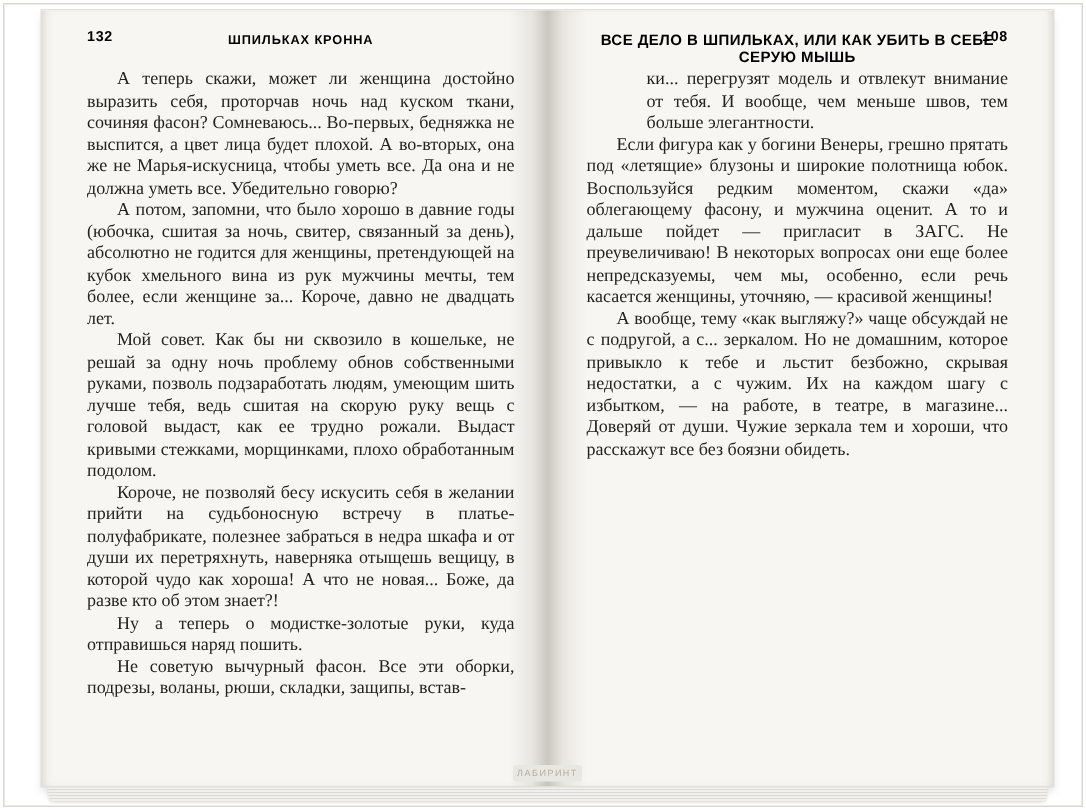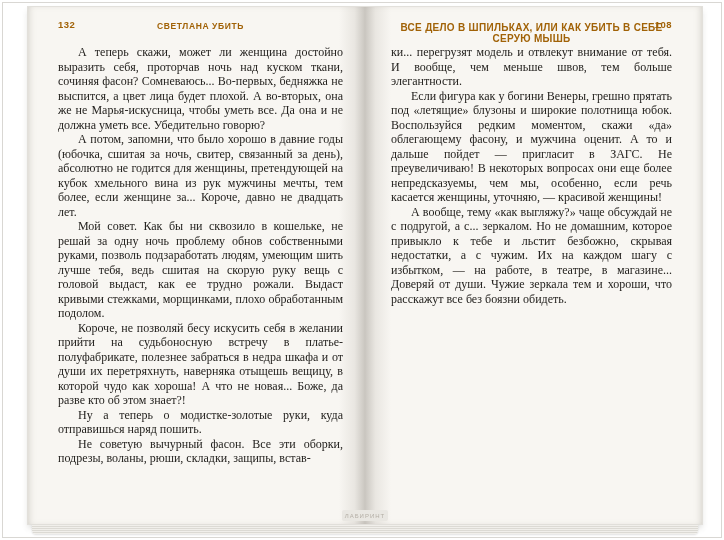--- a/index.html
+++ b/index.html
@@ -68,21 +68,21 @@
       rgba(70,62,50,0.26) 50%,
       rgba(100,90,75,0.10) 70%,
       rgba(100,90,75,0) 100%);
   }
   .page-header {
     position: relative;
     height: 18px;
     margin-bottom: 10px;
     font-family: "Liberation Sans", sans-serif;
     font-weight: bold;
-    color: #a16207;
+    color: #000000;
   }
   .running-title {
     display: block;
     text-align: center;
     letter-spacing: 0.6px;
   }
   .page.left .running-title  { font-size: 8.5px; padding-top: 4px; }
   .page.right .running-title { font-size: 10px; padding-top: 5px; letter-spacing: 0.3px; }
   .pagenum {
     position: absolute;
@@ -92,21 +92,21 @@
   }
   .pagenum.pn-left  { left: 0; }
   .pagenum.pn-right { right: 0; }
   .body-text p {
     margin: 0;
     font-size: 12px;
     line-height: 14.5px;
     text-align: justify;
     text-indent: 20px;
   }
-  .body-text p.no-indent { text-indent: 0; }
+  .body-text p.no-indent { text-indent: 0; margin-left: 40px; }
   .watermark-pill {
     position: absolute;
     left: 50%;
     transform: translateX(-50%);
     bottom: 3px;
     width: 46px;
     height: 11px;
     background: #e9e7e2;
     border-radius: 2px;
     display: flex;
@@ -123,21 +123,21 @@
 <body>
 
 <div class="scan">
   <div class="frame"></div>
 
   <div class="book">
 
     <div class="page left">
       <div class="page-header">
         <span class="pagenum pn-left">132</span>
-        <span class="running-title">СВЕТЛАНА УБИТЬ</span>
+        <span class="running-title">ШПИЛЬКАХ КРОННА</span>
       </div>
       <div class="body-text">
         <p>А теперь скажи, может ли женщина достойно выразить себя, проторчав ночь над куском ткани, сочиняя фасон? Сомневаюсь... Во-первых, бедняжка не выспится, а цвет лица будет плохой. А во-вторых, она же не Марья-искусница, чтобы уметь все. Да она и не должна уметь все. Убедительно говорю?</p>
         <p>А потом, запомни, что было хорошо в давние годы (юбочка, сшитая за ночь, свитер, связанный за день), абсолютно не годится для женщины, претендующей на кубок хмельного вина из рук мужчины мечты, тем более, если женщине за... Короче, давно не двадцать лет.</p>
         <p>Мой совет. Как бы ни сквозило в кошельке, не решай за одну ночь проблему обнов собственными руками, позволь подзаработать людям, умеющим шить лучше тебя, ведь сшитая на скорую руку вещь с головой выдаст, как ее трудно рожали. Выдаст кривыми стежками, морщинками, плохо обработанным подолом.</p>
         <p>Короче, не позволяй бесу искусить себя в желании прийти на судьбоносную встречу в платье-полуфабрикате, полезнее забраться в недра шкафа и от души их перетряхнуть, наверняка отыщешь вещицу, в которой чудо как хороша! А что не новая... Боже, да разве кто об этом знает?!</p>
         <p>Ну а теперь о модистке-золотые руки, куда отправишься наряд пошить.</p>
         <p>Не советую вычурный фасон. Все эти оборки, подрезы, воланы, рюши, складки, защипы, встав-</p>
       </div>
     </div>

